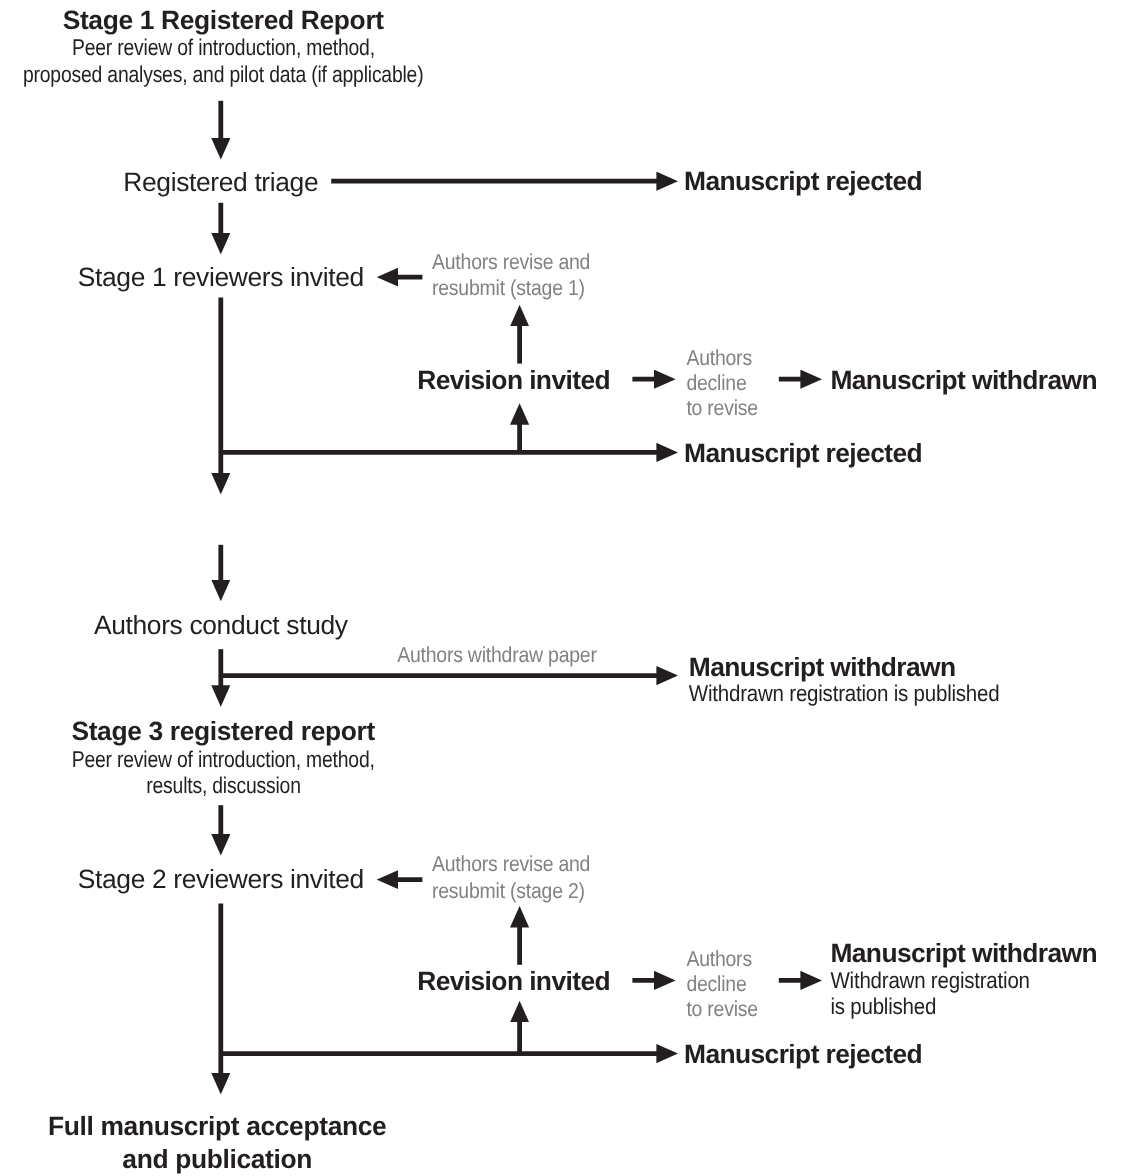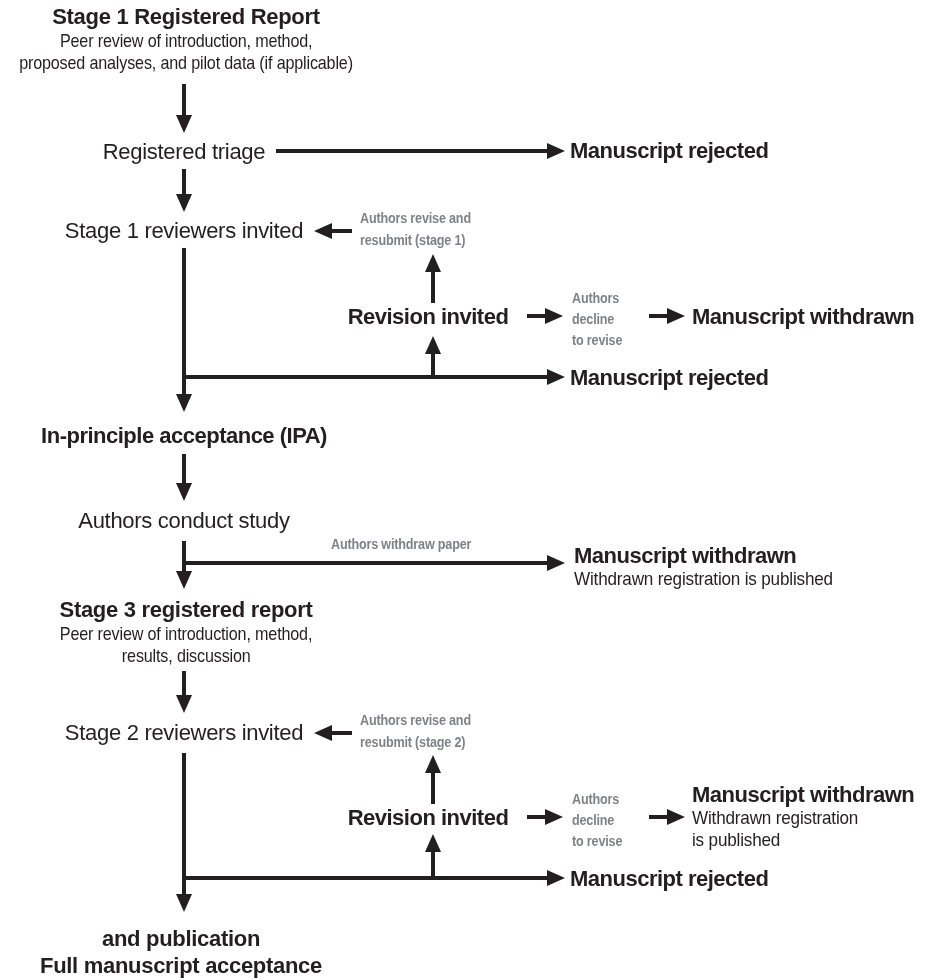--- a/index.html
+++ b/index.html
@@ -14,21 +14,21 @@
   }
   .arrows{position:absolute;left:0;top:0;width:939px;height:980px;}
   .arrows line{stroke:var(--ink,#231f20);stroke-width:4;}
   .arrows .ah{fill:var(--ink,#231f20);}
   .abs{position:absolute;white-space:nowrap;}
   .center{transform:translateX(-50%);text-align:center;}
   .node{font-size:22px;letter-spacing:-0.3px;line-height:24px;}
   .outcome{font-size:22px;font-weight:bold;letter-spacing:-0.5px;line-height:24px;}
   .title{font-size:22px;font-weight:bold;letter-spacing:-0.3px;line-height:27px;}
   .sub{font-size:19px;line-height:22px;letter-spacing:-0.2px;}
-  .gray{color:var(--muted,#808285);font-size:14px;letter-spacing:-0.2px;font-weight:bold;}
+  .gray{color:var(--muted,#808285);font-size:18px;letter-spacing:-0.2px;}
   .lh22{line-height:22px;}
   .lh21{line-height:21px;}
   .note{font-size:19px;letter-spacing:-0.2px;line-height:22px;}
   .sq{display:inline-block;transform:scaleX(0.85);}
   .sql{display:inline-block;transform:scaleX(0.9);transform-origin:left center;}
 </style>
 </head>
 <body>
 
 <div class="canvas">
@@ -89,21 +89,20 @@
   <div class="abs gray lh21" style="left:572px;top:288px">
     <div><span class="sql">Authors</span></div>
     <div><span class="sql">decline</span></div>
     <div><span class="sql">to revise</span></div>
   </div>
 
   <div class="abs outcome" style="left:692px;top:305px">Manuscript withdrawn</div>
 
   <div class="abs outcome" style="left:570px;top:366px">Manuscript rejected</div>
 
-  <div class="abs center outcome" style="left:184px;top:424px">In-principle acceptance (IPA)</div>
 
   <div class="abs center node" style="left:184px;top:509px">Authors conduct study</div>
 
   <div class="abs gray" style="left:331px;top:536px"><span class="sql">Authors withdraw paper</span></div>
 
   <div class="abs" style="left:574px;top:544px">
     <div class="outcome">Manuscript withdrawn</div>
     <div class="note"><span class="sql">Withdrawn registration is published</span></div>
   </div>
 
@@ -130,17 +129,17 @@
 
   <div class="abs" style="left:692px;top:783px">
     <div class="outcome">Manuscript withdrawn</div>
     <div class="note"><span class="sql">Withdrawn registration</span></div>
     <div class="note"><span class="sql">is published</span></div>
   </div>
 
   <div class="abs outcome" style="left:570px;top:867px">Manuscript rejected</div>
 
   <div class="abs center" style="left:181px;top:925px">
+    <div class="title">Full manuscript acceptance</div>
     <div class="title">and publication</div>
-    <div class="title">Full manuscript acceptance</div>
   </div>
 
 </div>
 
 </body></html>

